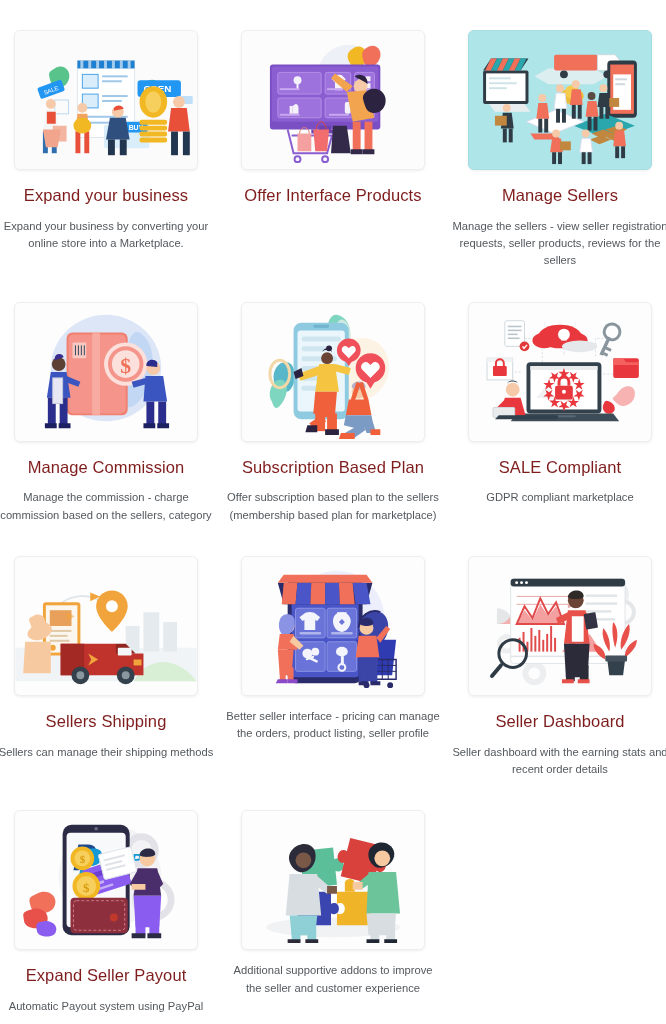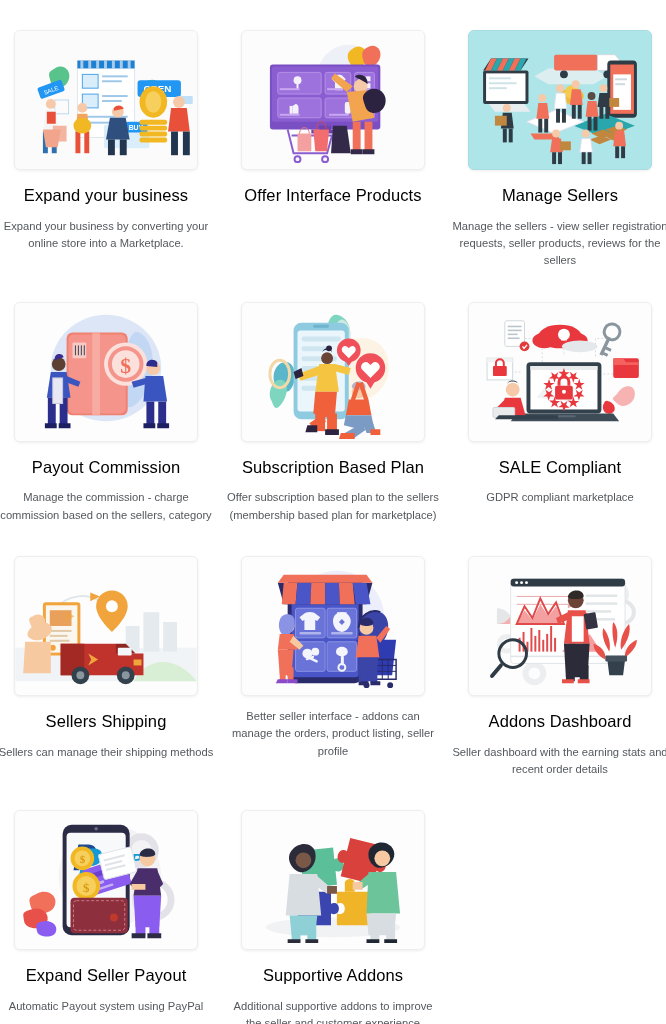--- a/index.html
+++ b/index.html
@@ -34,21 +34,21 @@
     box-shadow: 0 1px 3px rgba(0,0,0,0.07);
     overflow: hidden;
     position: relative;
   }
   .card-thumb.teal { background: #ade5e8; border-color: #a5dde0; }
   .card-thumb svg { display: block; width: 100%; height: 100%; }
   .card-title {
     margin-top: 15px;
     font-size: 16.5px;
     font-weight: 400;
-    color: #000000;
+    color: #7f1d1d;
     text-align: center;
     line-height: 1.25;
     letter-spacing: 0.1px;
   }
   .card-desc {
     margin-top: 12px;
     width: 216px;
     font-size: 11.2px;
     color: #53585d;
     text-align: center;
@@ -359,21 +359,21 @@
             <path d="M144 60c-4-5-12-2-11 4l11 1z" fill="#2b2e8c"></path>
             <path d="M132 74h18l4 26h-24z" fill="#3b55c0"></path>
             <path d="M132 76l-14 4 2 6 14-4z" fill="#3b55c0"></path>
             <rect x="133" y="100" width="8" height="24" fill="#2b2e8c"></rect>
             <rect x="145" y="100" width="8" height="24" fill="#2b2e8c"></rect>
             <path d="M130 122h12v5h-12z" fill="#1c2060"></path>
             <path d="M144 122h12v5h-12z" fill="#1c2060"></path>
           </g>
       </svg>
     </div>
-    <div class="card-title">Payout Commission</div>
+    <div class="card-title">Manage Commission</div>
     <div class="card-desc">Manage the commission - charge commission based on the sellers, category</div>
   </div>
 
   <div class="feature-card">
     <div class="card-thumb">
       <svg viewBox="0 0 184 140" xmlns="http://www.w3.org/2000/svg">
         <rect width="184" height="140" fill="#fdfdfd"></rect>
         <path d="M116 36c22-4 36 14 32 36s-30 34-46 24-24-28-14-42 16-16 28-18z" fill="#fdf3e4"></path>
         <path d="M96 12c10 2 16 14 12 24s-16 12-20 4 -2-30 8-28z" fill="#7fd6c0"></path>
         <path d="M104 18c8 6 8 22 0 30s-14 2-13-8 5-28 13-22z" fill="#cfe9e0"></path>
@@ -668,21 +668,21 @@
             <path d="M118 80h18l3 22h-24z" fill="#f0705a"></path>
             <path d="M136 82l10-12 4 3-10 14z" fill="#f0705a"></path>
             <path d="M118 102h20l-2 24h-18z" fill="#3b45a8"></path>
             <rect x="120" y="116" width="7" height="12" fill="#3b45a8"></rect>
             <rect x="130" y="116" width="7" height="12" fill="#3b45a8"></rect>
             <path d="M118 126h10v4h-10z" fill="#2a2b6b"></path>
             <path d="M130 126h10v4h-10z" fill="#2a2b6b"></path>
           </g>
       </svg>
     </div>
-    <div class="card-desc">Better seller interface - addons can manage the orders, product listing, seller profile</div>
+    <div class="card-desc">Better seller interface - pricing can manage the orders, product listing, seller profile</div>
   </div>
 
   <div class="feature-card">
     <div class="card-thumb">
       <svg viewBox="0 0 184 140" xmlns="http://www.w3.org/2000/svg">
         <rect width="184" height="140" fill="#fdfdfd"></rect>
         <g fill="#eceeef">
           <circle cx="148" cy="38" r="14"></circle>
             <circle cx="148" cy="38" r="7" fill="#fdfdfd"></circle>
           <circle cx="38" cy="88" r="10"></circle>
@@ -752,21 +752,21 @@
             <path d="M148 92c4-12 2-22-2-26-2 8 0 20 2 26z"></path>
             <path d="M154 94c8-10 10-20 8-26-6 6-10 18-8 26z"></path>
             <path d="M142 96c-6-10-8-18-6-24 5 6 8 16 6 24z"></path>
             <path d="M158 102c8-6 12-12 12-18-7 3-13 10-12 18z"></path>
             <path d="M138 104c-8-4-12-10-12-16 7 2 13 8 12 16z"></path>
           </g>
         <path d="M140 104h18l-2 16h-14z" fill="#33414d"></path>
         <rect x="138" y="100" width="22" height="6" rx="1" fill="#45525e"></rect>
       </svg>
     </div>
-    <div class="card-title">Addons Dashboard</div>
+    <div class="card-title">Seller Dashboard</div>
     <div class="card-desc">Seller dashboard with the earning stats and recent order details</div>
   </div>
 
   <div class="row-spacer"></div>
 
   <div class="feature-card">
     <div class="card-thumb">
       <svg viewBox="0 0 184 140" xmlns="http://www.w3.org/2000/svg">
         <rect width="184" height="140" fill="#fdfdfd"></rect>
         <circle cx="96" cy="66" r="52" fill="#f3f3f6"></circle>
@@ -871,17 +871,16 @@
           <path d="M128 64l-12 10 4 6 12-8z" fill="#6bc49a"></path>
           <path d="M112 72h10v8h-10z" fill="#f7c9a0"></path>
           <path d="M126 104h30l-2 22h-26z" fill="#d8dde2"></path>
           <rect x="130" y="118" width="9" height="14" fill="#d8dde2"></rect>
           <rect x="146" y="118" width="9" height="14" fill="#d8dde2"></rect>
           <path d="M126 130h13v4h-13z" fill="#1f2733"></path>
           <path d="M144 130h13v4h-13z" fill="#1f2733"></path>
         </g>
       </svg>
     </div>
-    <div class="card-title">Supportive Addons</div>
     <div class="card-desc">Additional supportive addons to improve the seller and customer experience</div>
   </div>
 
 </div>
 
 </body></html>

